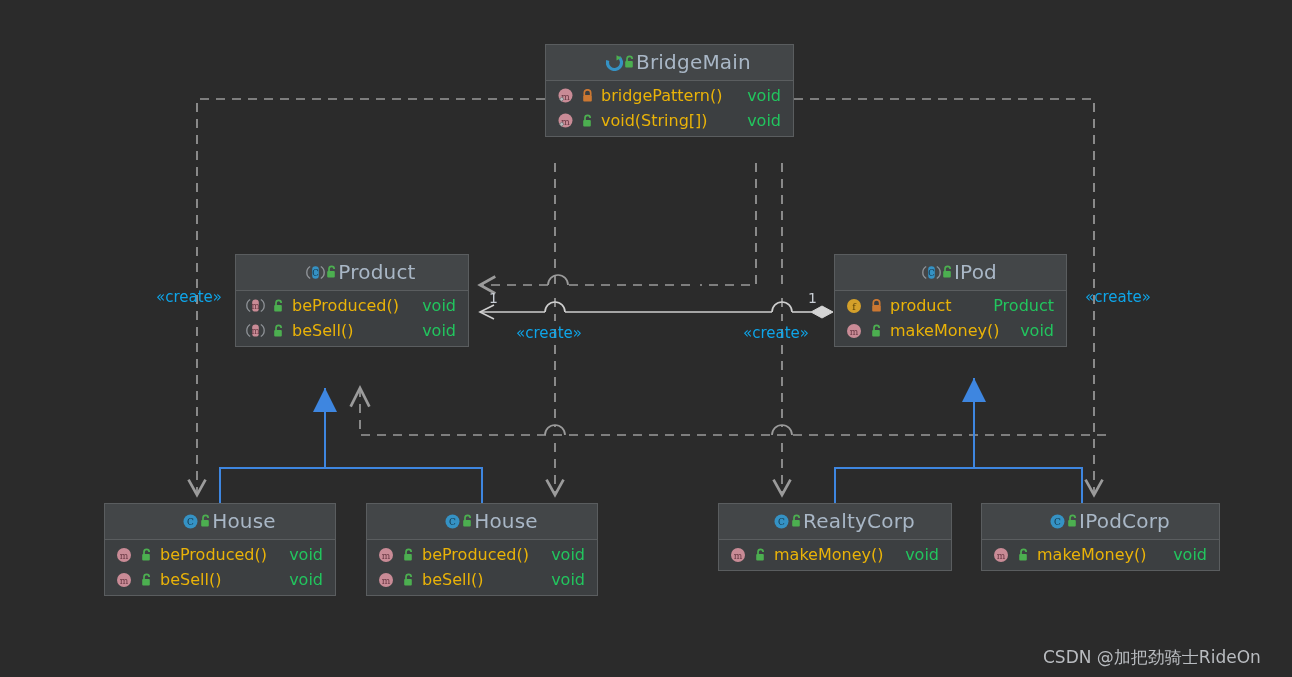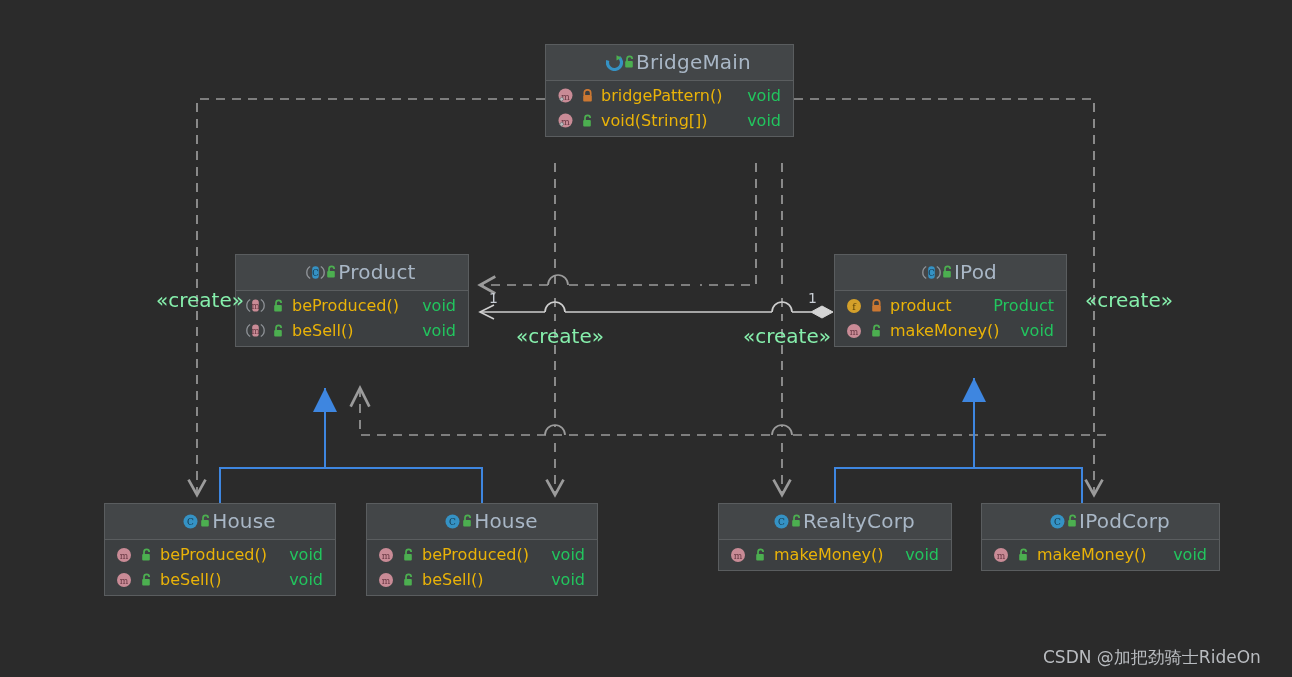--- a/index.html
+++ b/index.html
@@ -59,22 +59,22 @@
   }
   .m-type {
     color: #22c55e;
     font-size: 16px;
     text-align: center;
     padding-left: 8px;
   }
   .ic { flex: 0 0 auto; display: inline-block; line-height: 0; }
   .edge-label {
     position: absolute;
-    color: #86efac;
-    font-size: 20px;
+    color: #0ea5e9;
+    font-size: 15px;
     white-space: nowrap;
     z-index: 6;
   }
   .mult {
     position: absolute;
     color: #c8cdd4;
     font-size: 14px;
     z-index: 6;
   }
   .watermark {

